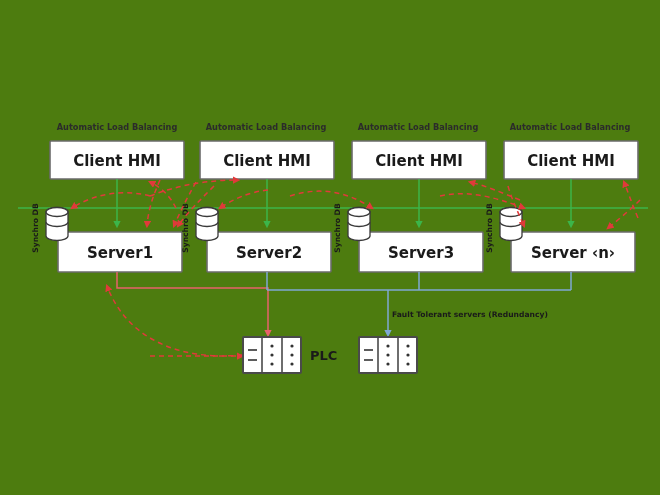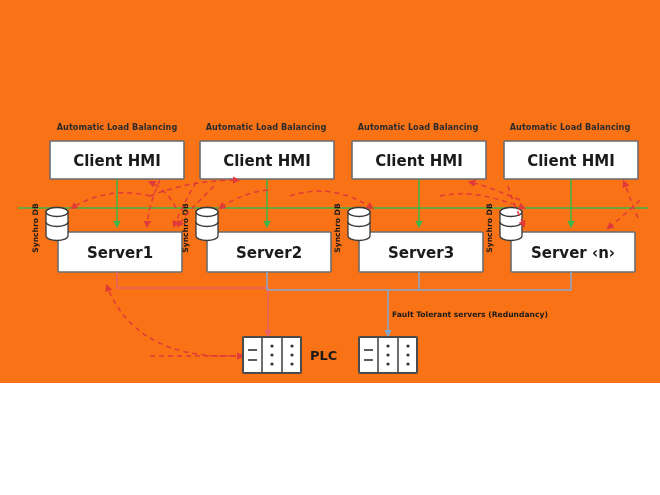--- a/index.html
+++ b/index.html
@@ -6,22 +6,22 @@
     margin: 0;
     padding: 0;
     background: #ffffff;
   }
   body {
     font-family: "DejaVu Sans", "Liberation Sans", sans-serif;
   }
   #canvas {
     position: relative;
     width: 660px;
-    height: 383px;
-    background: #f97316;
+    height: 495px;
+    background: #4d7c0f;
     overflow: hidden;
   }
   #diagram-svg {
     position: absolute;
     top: 0;
     left: 0;
     width: 660px;
     height: 495px;
   }
   .box-title {

